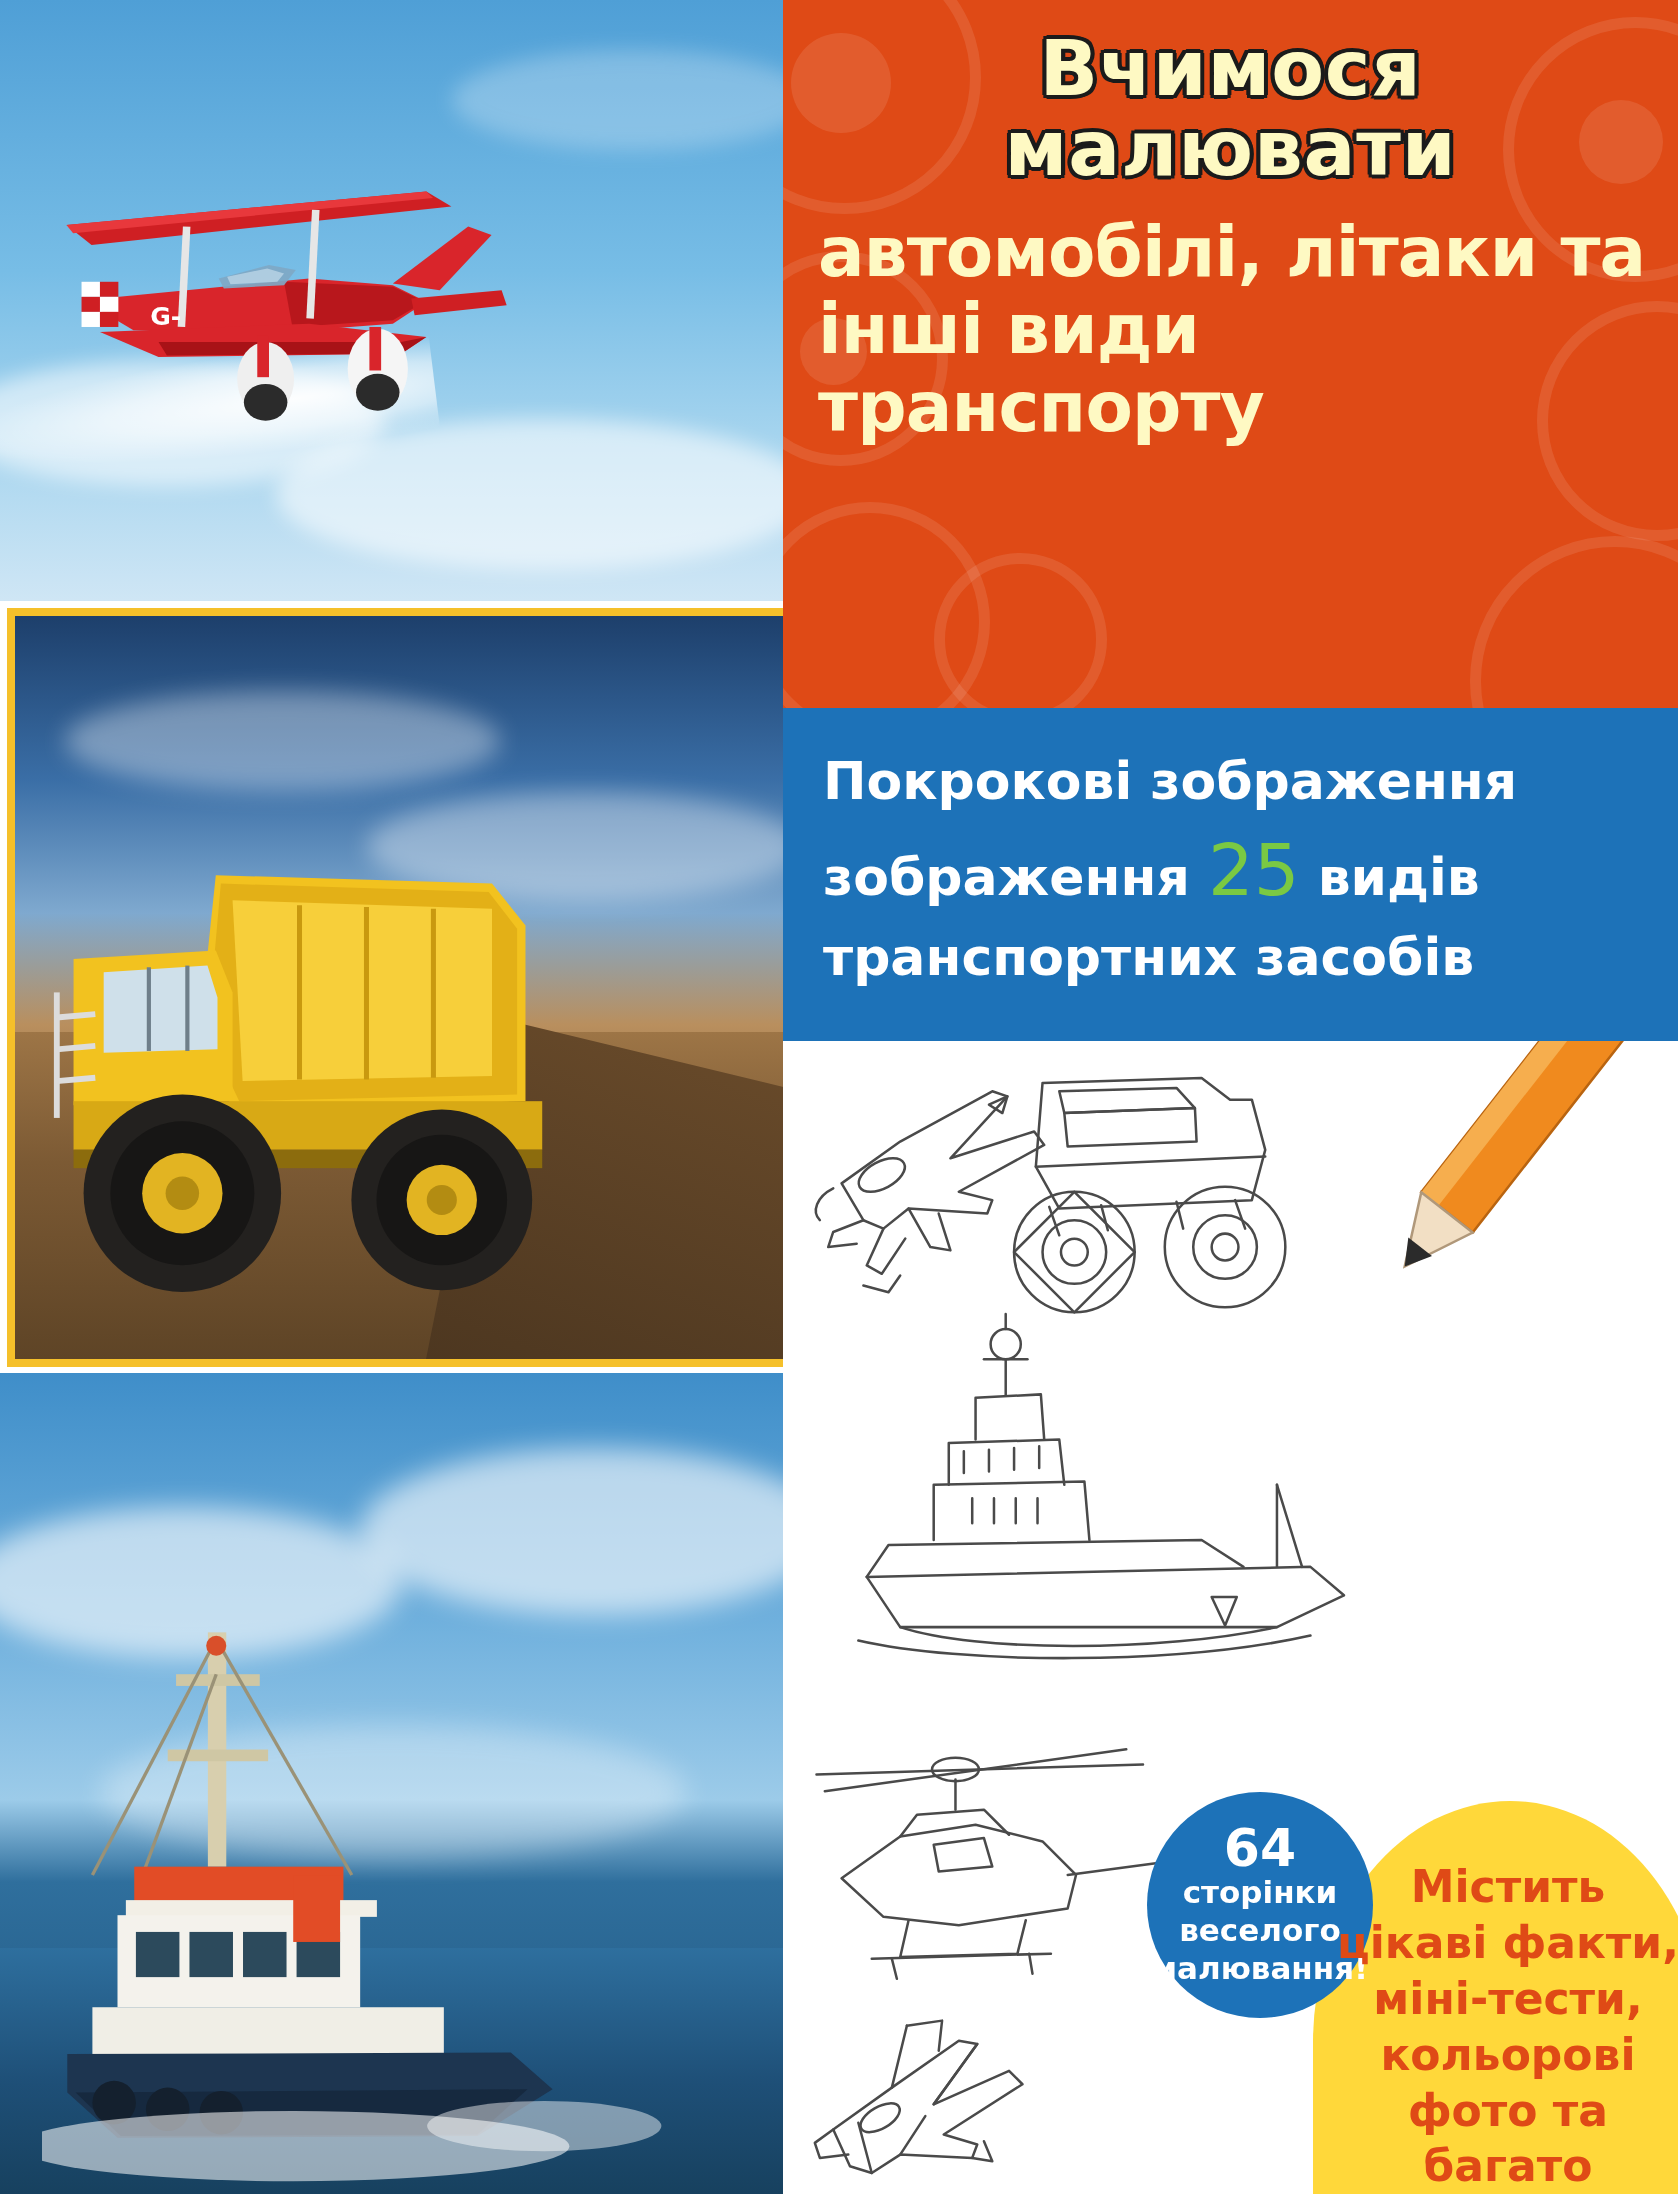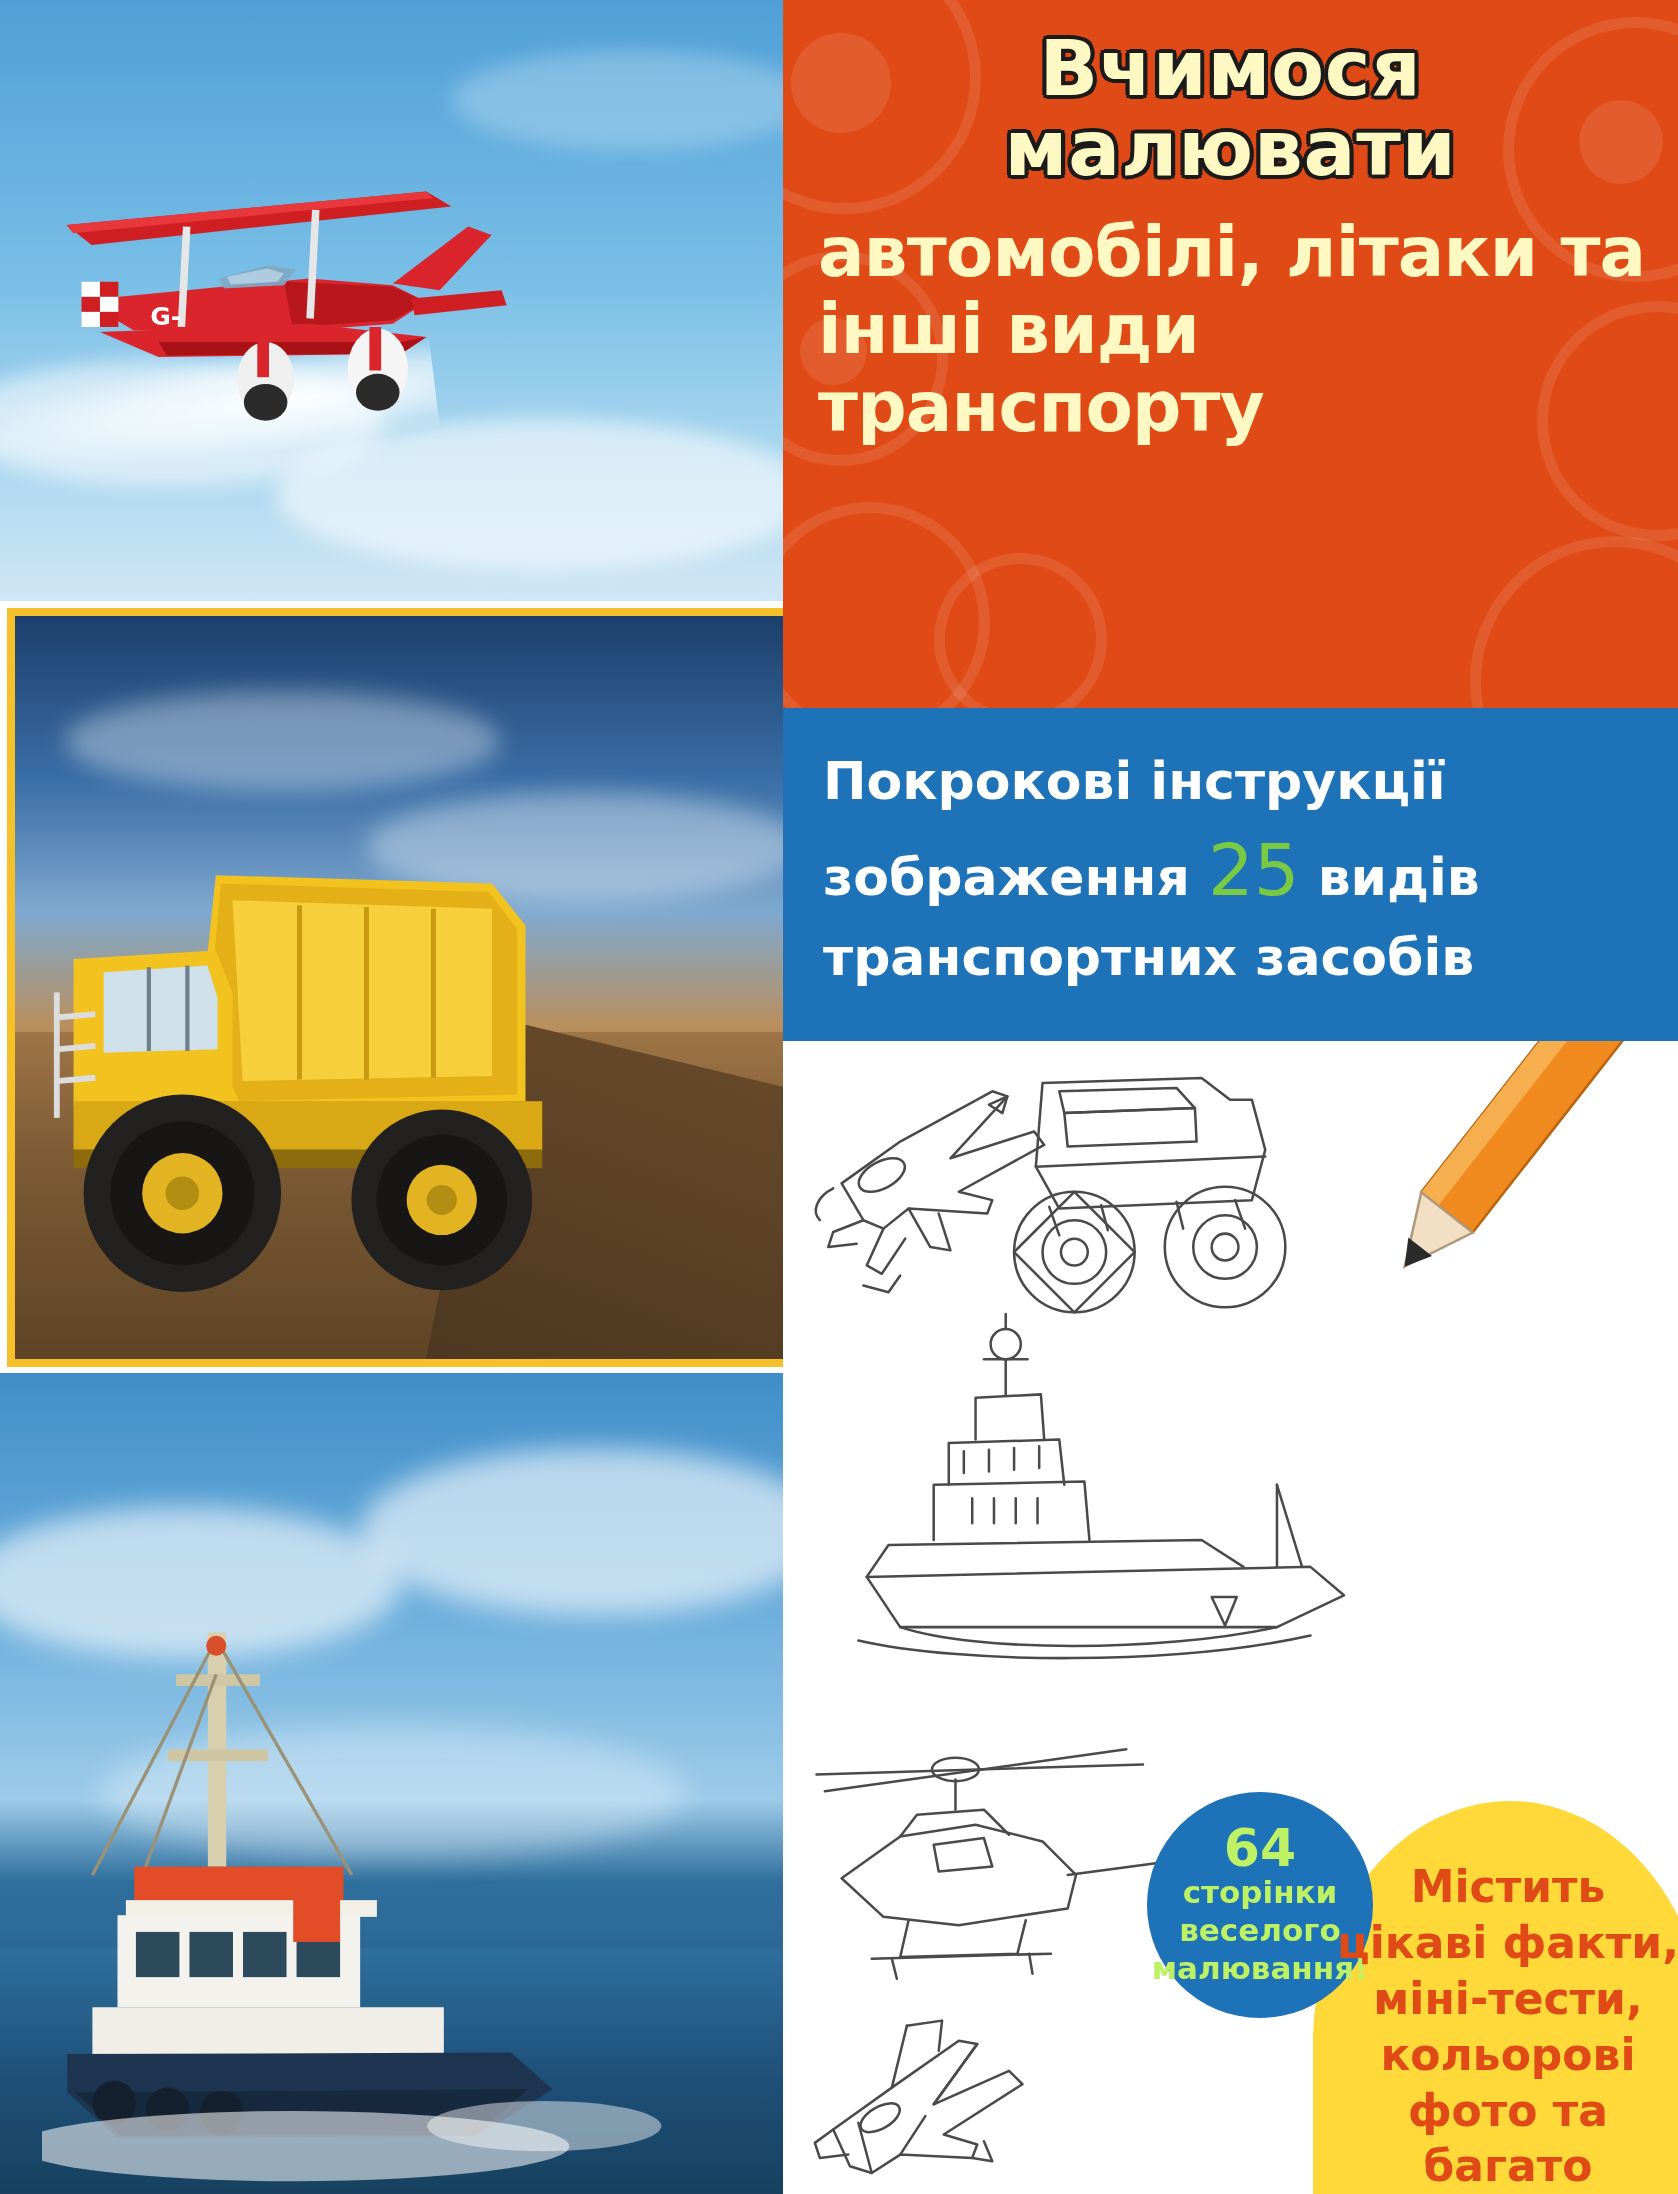--- a/index.html
+++ b/index.html
@@ -179,21 +179,21 @@
     overflow: hidden;
   }
 
   
   .badge-pages {
     position: absolute;
     left: 1147px; top: 1792px;
     width: 226px; height: 226px;
     background: #1d72b8;
     border-radius: 50%;
-    color: #bef264;
+    color: #ffffff;
     display: flex;
     align-items: center;
     justify-content: center;
     text-align: center;
     font-size: 31px;
     font-weight: bold;
     line-height: 1.22;
     z-index: 6;
   }
   .badge-pages .big {
@@ -380,21 +380,21 @@
       <div class="kicker">
         <div>Вчимося</div>
         <div>малювати</div>
       </div>
 
       <div class="subtitle">автомобілі, літаки та інші види транспорту</div>
     </div>
 
     <div class="info-block">
       <div class="info-text">
-        <div>Покрокові інструкції</div>
+        <div>Покрокові зображення</div>
         <div>
           <span>зображення</span>
           <span class="num-25">25</span>
           <span>видів</span>
         </div>
         <div>транспортних засобів</div>
       </div>
     </div>
 
     <div class="sketch-area">

